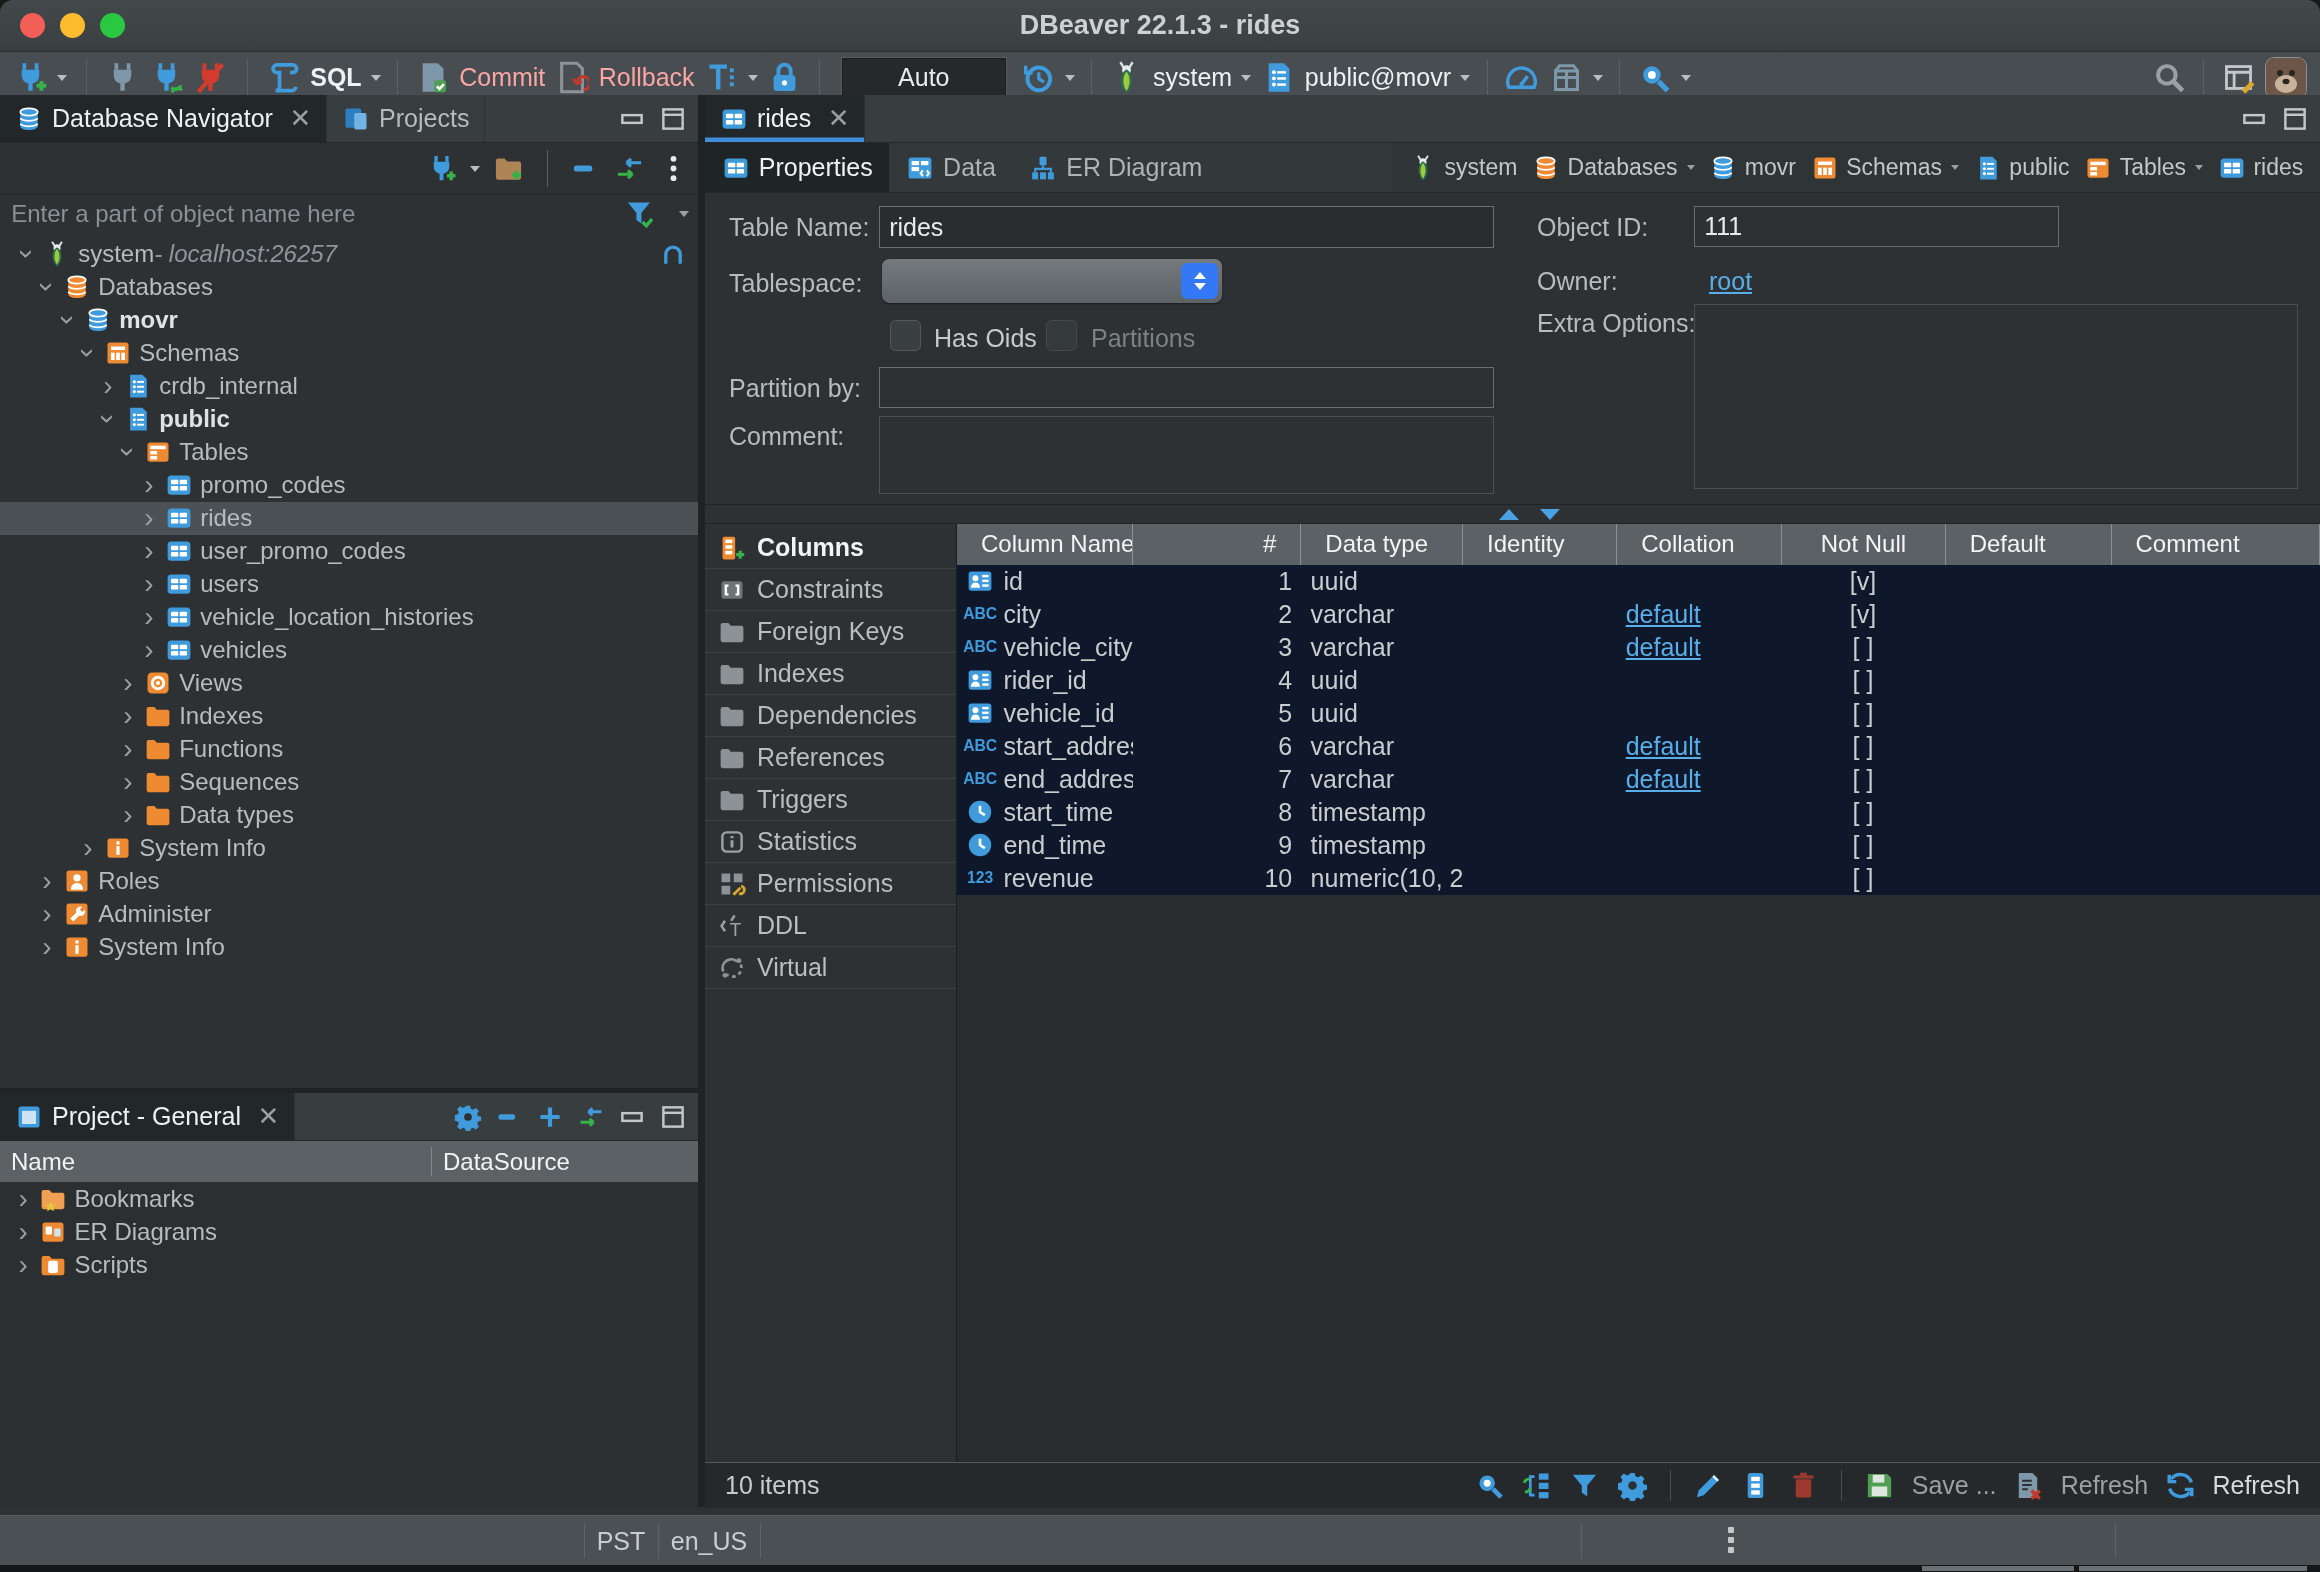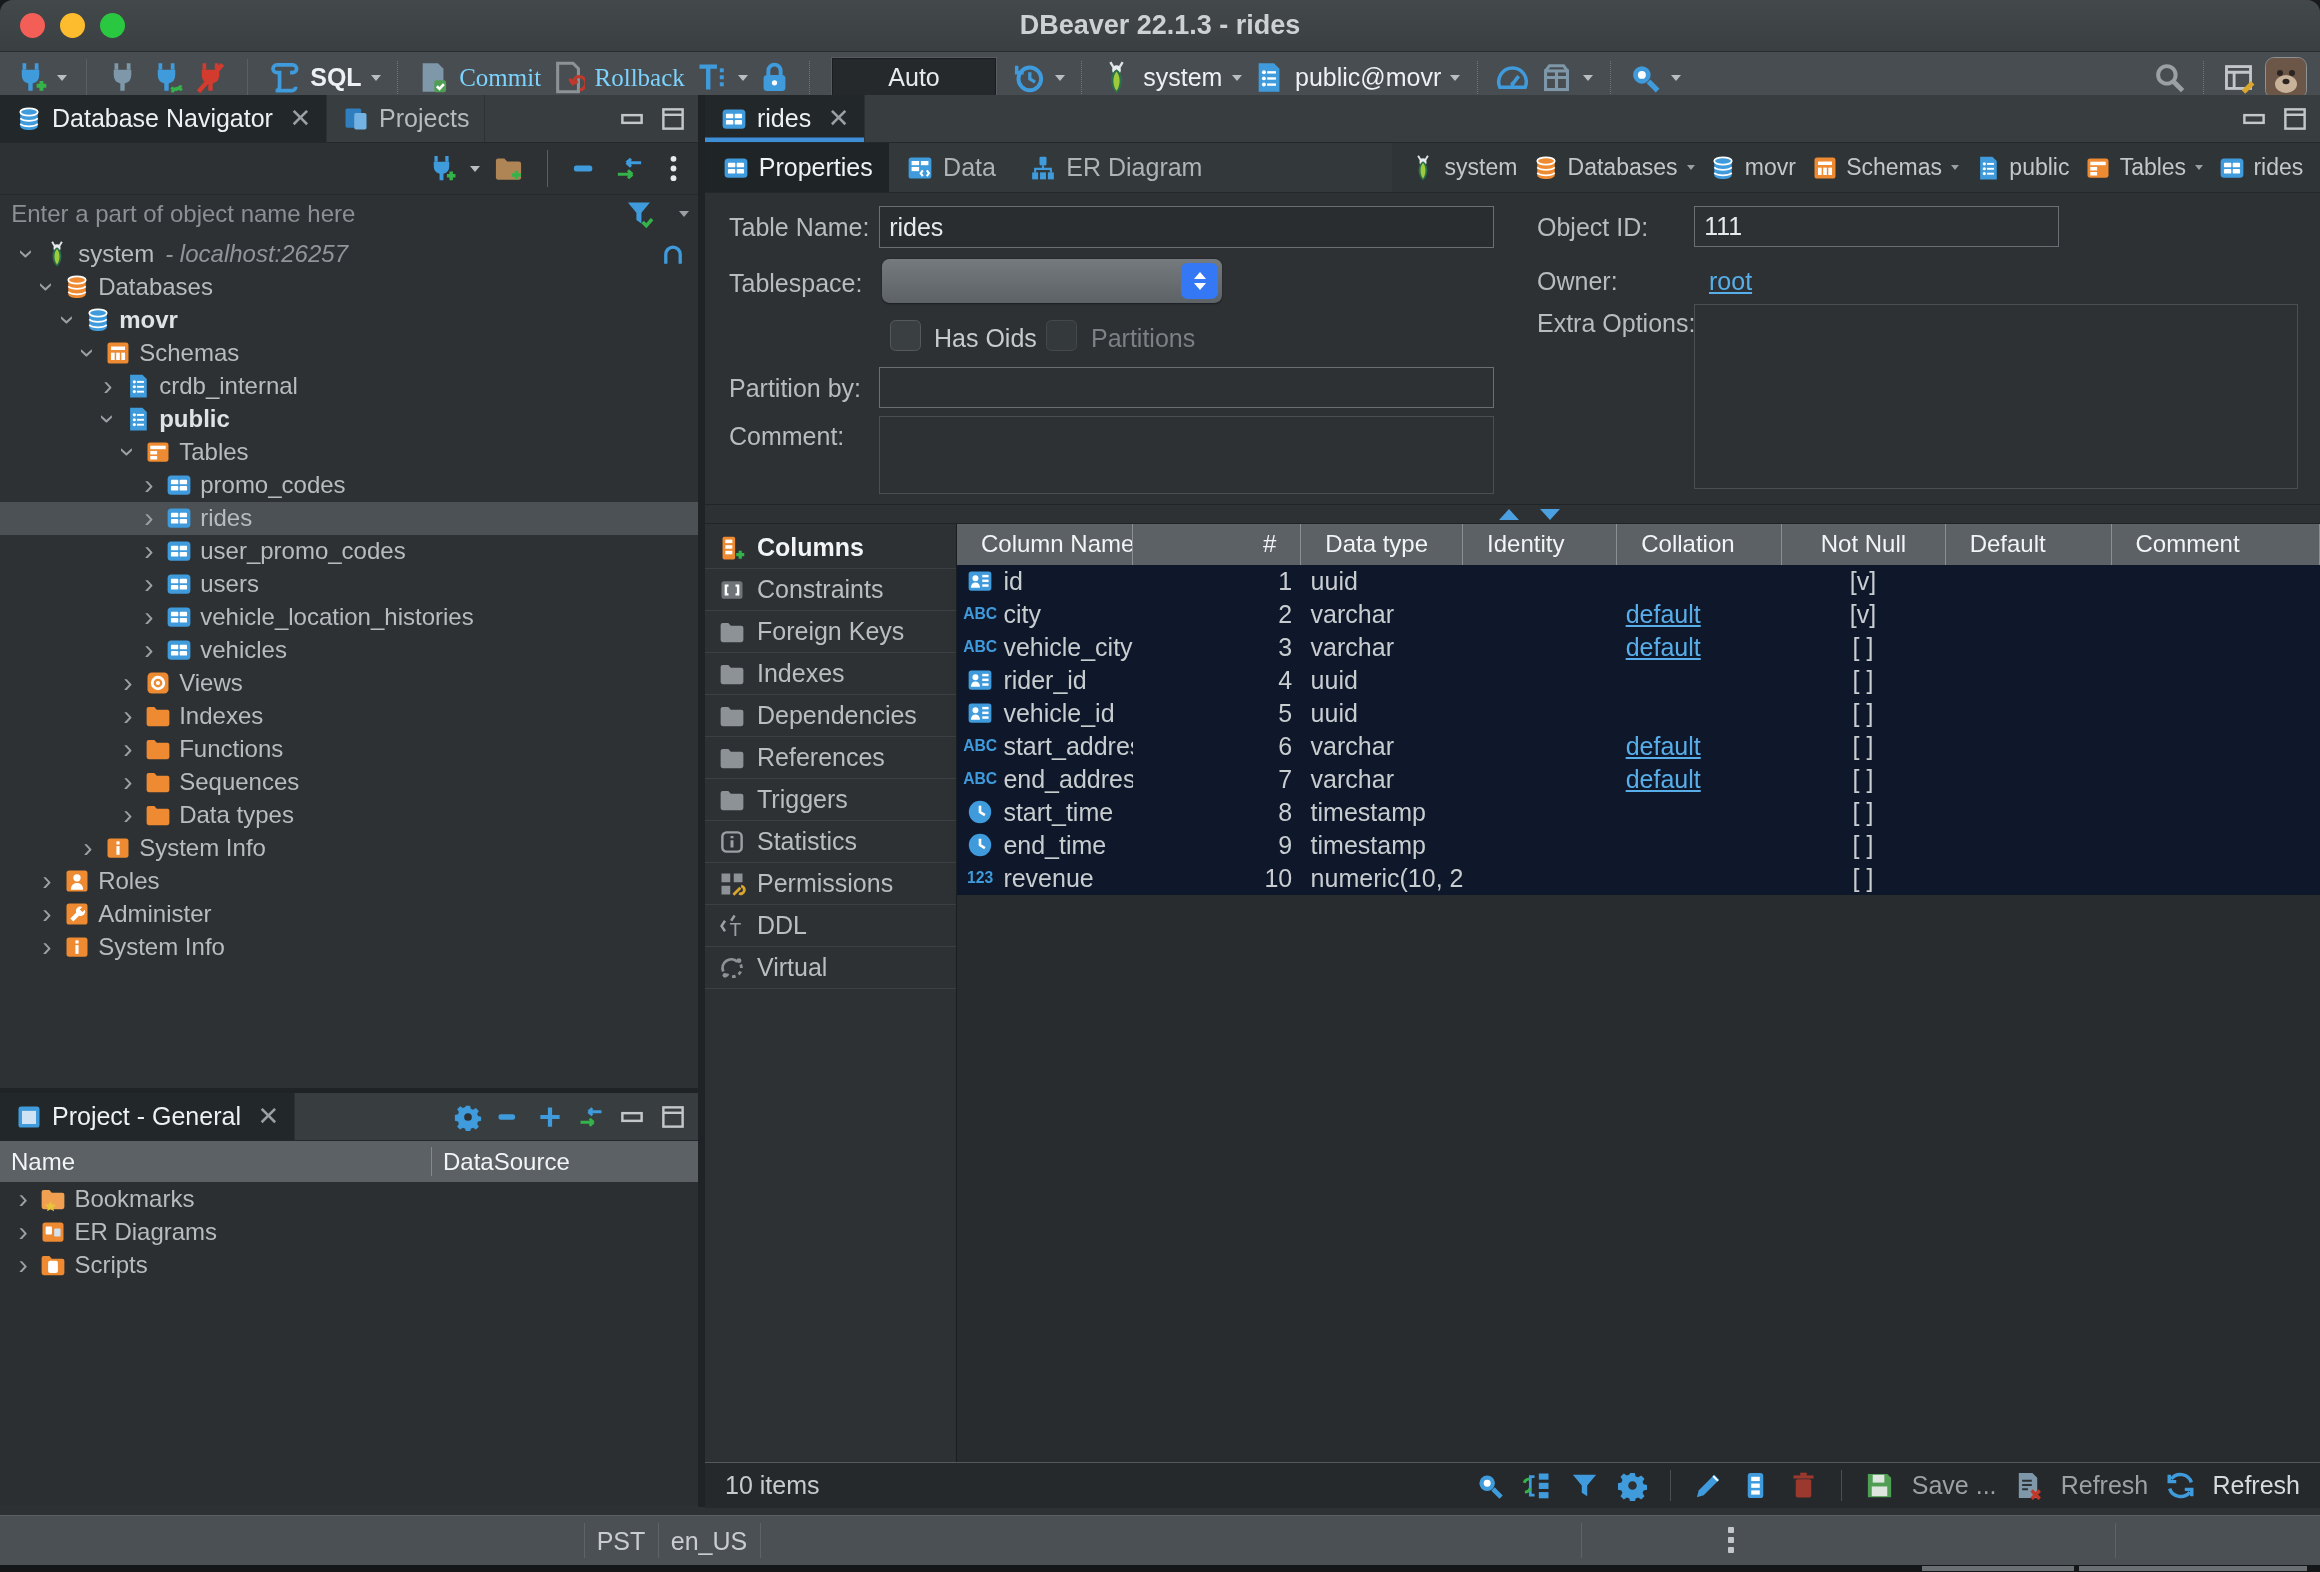--- a/index.html
+++ b/index.html
@@ -15,21 +15,21 @@
   
   #titlebar{position:absolute;left:0;top:0;width:100%;height:52px;background:linear-gradient(#43484b,#3a3f42);border-bottom:0.9px solid #2a2e30;display:flex;align-items:center;justify-content:center;}
   .lights{position:absolute;left:20px;top:13px;display:flex;gap:14.8px;}
   .light{width:25px;height:25px;border-radius:50%;}
   #win-title{font-size:27px;font-weight:bold;color:#cdd1d4;}
   
   #toolbar{position:absolute;left:0;top:52px;width:100%;height:52px;background:#484d51;border-bottom:0.9px solid #303436;display:flex;align-items:center;padding:0 13px;gap:9.2px;}
   .tsep{width:0;height:33px;border-left:1.8px dotted #71767a;margin:0 7.4px;}
   .tsep-solid{width:0;height:37px;border-left:0.9px solid #5a5f63;margin:0 9.2px;}
   .tb-label{font-size:25px;color:#eef1f3;}
-  .tb-label.dim{color:#7dd3fc;font-family:Liberation Serif, serif;}
+  .tb-label.dim{color:#fca5a5;}
   .tb-label.strong{font-weight:bold;}
   .caret.sm{border-left-width:5.5px;border-right-width:5.5px;border-top-width:6.5px;}
   #auto-box{width:164px;height:39px;background:#26292b;border:1.8px solid #1b1e20;box-shadow:0 0 0 0.9px #5a5f63;display:flex;align-items:center;justify-content:center;font-size:25px;color:#e8ebed;margin:0 5.5px;}
   .spacer{flex:1;}
   #avatar{width:42px;height:42px;border-radius:9.2px;border:1.8px solid #8d9296;overflow:hidden;background:#6b5648;}
   
   #main{position:absolute;left:0;top:95px;width:100%;height:1412px;}
   #left-panel{position:absolute;left:0;top:0;width:698px;height:100%;background:#2d3134;}
   #vsplit{position:absolute;left:698px;top:0;width:7.4px;height:100%;background:#1f2325;}
   #editor{position:absolute;left:705px;top:0;width:1615px;height:100%;background:#2d3134;}
@@ -45,21 +45,21 @@
   #nav-filter{height:37px;display:flex;align-items:center;padding:0 9.2px;gap:24px;}
   #nav-filter input{flex:1;background:transparent;border:none;outline:none;font-size:24px;color:#c3c8cb;}
   #nav-filter input::placeholder{color:#8a9094;}
   #nav-tree{padding-top:5.5px;}
   .trow{height:33px;display:flex;align-items:center;font-size:24px;color:#b7bcbf;white-space:nowrap;}
   .trow.sel{background:#4b5155;}
   .twist{width:28px;font-size:28px;color:#9aa0a3;display:inline-block;text-align:center;line-height:28px;flex:0 0 auto;}
   .twist.open{transform:rotate(90deg);}
   .ticon{width:28px;height:28px;margin:0 7.4px 0 1.8px;}
   .tlabel.bold{font-weight:bold;color:#dfe3e5;}
-  .tsuffix{font-style:italic;color:#8f959a;margin-left:11px;}
+  .tsuffix{font-style:italic;color:#8f959a;}
   .thome{margin-left:auto;margin-right:13px;width:24px;height:24px;}
   
   #project-panel{position:absolute;left:0;top:993px;width:698px;height:419px;background:#2d3134;border-top:5.5px solid #1f2325;}
   #project-cols{height:41px;background:#5c6165;display:flex;align-items:center;font-size:24px;color:#f2f4f5;}
   #project-cols .pc{padding-left:11px;}
   #project-cols .pc:first-child{width:432px;border-right:0.9px solid #83888c;height:70%;display:flex;align-items:center;}
   .prow{height:33px;display:flex;align-items:center;font-size:24px;color:#b7bcbf;background:#2b2f31;}
   #project-rows{background:#2b2f31;height:323px;}
   
   #subtabs{height:50px;background:#33383b;border-bottom:0.9px solid #24282a;display:flex;align-items:stretch;}

